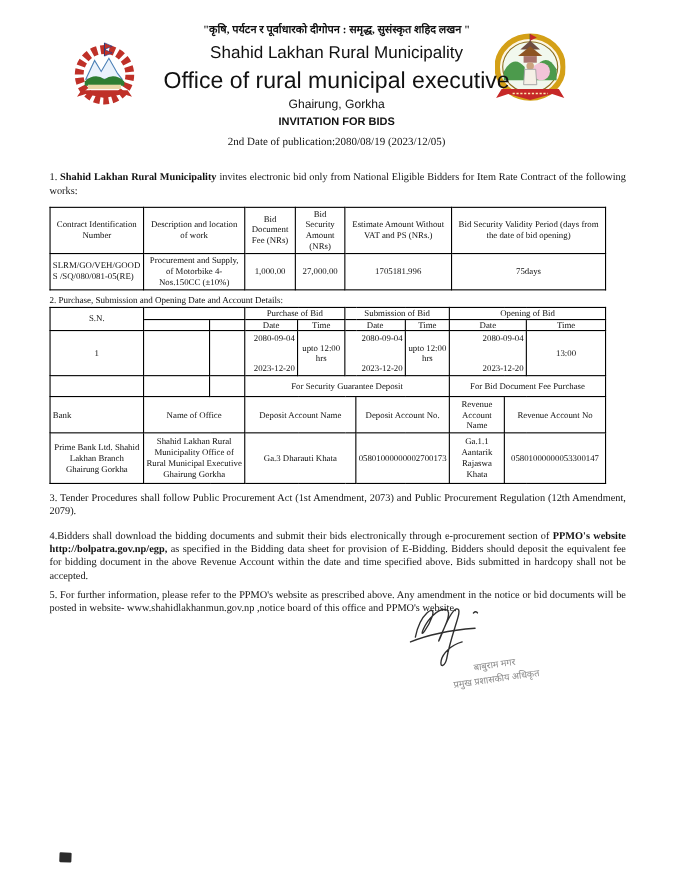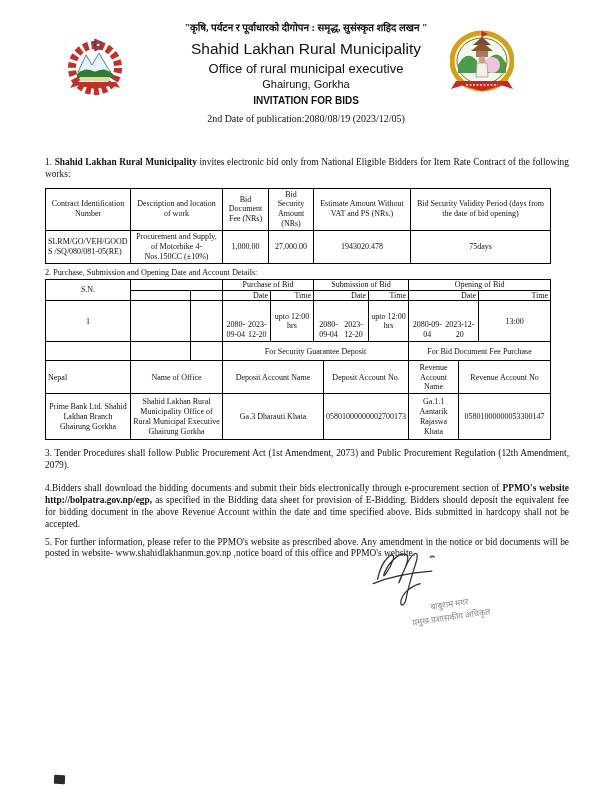--- a/index.html
+++ b/index.html
@@ -9,21 +9,21 @@
     width: 612px; height: 792px;
     background: #fff;
     font-family: "Liberation Serif", serif;
     color: var(--text_black, #111);
     overflow: hidden;
   }
   
   .hdr { position:absolute; top:22px; left:0; width:612px; text-align:center; }
   .hdr-tagline { font-size:10px; font-weight:bold; line-height:1.1; margin-bottom:6px; }
   .hdr-muni   { font-family:"Liberation Sans", sans-serif; font-size:15.5px; line-height:1.35; }
-  .hdr-office { font-family:"Liberation Sans", sans-serif; font-size:13px; line-height:1.35; }
+  .hdr-office { font-family:"Liberation Sans", sans-serif; font-size:21px; line-height:1.35; }
   .hdr-addr, .hdr-prov { font-family:"Liberation Sans", sans-serif; font-size:11px; line-height:1.45; }
   .hdr-title  { font-family:"Liberation Sans", sans-serif; font-size:10px; font-weight:bold; line-height:1.5; }
   .hdr-pub    { font-size:10px; margin-top:5px; }
   .logo { position:absolute; }
   .logo-left  { left:62px;  top:36px; }
   .logo-right { left:450px; top:27px; }
   
   .para { position:relative; margin:0 43px 0 45px; font-size:9.4px; line-height:1.26; text-align:justify; }
   .p1 { margin-top:157px; margin-bottom:7px; }
   .p3 { margin-top:8px; }
@@ -31,27 +31,27 @@
   .p5 { margin-top:6px; }
   .b { font-weight:bold; }
   .sec2 { margin:4px 45px 2px 45px; font-size:8.2px; text-align:left; }
   
   table { border-collapse:collapse; table-layout:fixed; margin-left:45px; width:505px;
           font-size:8px; line-height:1.22; }
   td { border:1.5px solid #000; padding:1px 2px; text-align:center; vertical-align:middle; overflow:hidden; word-wrap:break-word; }
   .t1 .h td { height:36px; }
   .t1 .d td { height:33px; }
   .t2 .r1 td { height:11px; padding:0 2px; }
-  .t2 .r2 td { height:10px; padding:0 2px;text-align:right; }
+  .t2 .r2 td { height:10px; padding:0 2px; }
   .t2 .r3 td { height:41px; }
   .t2 .r4 td { height:19px;margin-top:12px; }
   .t2 .r5 td { height:33px; }
   .t2 .r6 td { height:46px; }
   td.left { text-align:left; }
-  .dc { display:flex; flex-direction:row; justify-content:space-between; align-items:flex-end; height:36px; }
+  .dc { display:flex; flex-direction:column; justify-content:space-between; align-items:flex-end; height:36px; }
   
   .sig-wrap { position:absolute; left:350px; top:544px; width:130px; height:66px; }
   .stamp { position:absolute; left:383px; top:598px; width:135px; text-align:center;
            color: var(--stamp_gray, #8a8a8a); font-size:8.5px; line-height:1.55;
            transform:rotate(-8deg); }
   .artifact { position:absolute; left:54px; top:775px; width:11px; height:9px;
               background:#2b2b2b; border-radius:1px; transform:rotate(2deg); }
 </style>
 </head>
 <body>
@@ -117,21 +117,21 @@
       <td>Bid Document Fee (NRs)</td>
       <td>Bid Security Amount (NRs)</td>
       <td>Estimate Amount Without VAT and PS (NRs.)</td>
       <td>Bid Security Validity Period (days from the date of bid opening)</td>
     </tr>
     <tr class="d">
       <td class="left">SLRM/GO/VEH/GOODS /SQ/080/081-05(RE)</td>
       <td>Procurement and Supply, of Motorbike 4-Nos.150CC (±10%)</td>
       <td>1,000.00</td>
       <td>27,000.00</td>
-      <td>1943020.478</td>
+      <td>1705181.996</td>
       <td>75days</td>
     </tr>
   </tbody>
     </table>
 
   <div class="sec2">2.  Purchase, Submission and Opening Date and Account Details:</div>
 
   <table class="t2">
     <colgroup>
       <col style="width:85px">
@@ -191,21 +191,21 @@
       <td>13:00</td>
     </tr>
     <tr class="r4">
       <td></td>
       <td></td>
       <td></td>
       <td colspan="5">For Security Guarantee Deposit</td>
       <td colspan="3">For Bid Document Fee Purchase</td>
     </tr>
     <tr class="r5">
-      <td class="left">Nepal</td>
+      <td class="left">Bank</td>
       <td colspan="2">Name of Office</td>
       <td colspan="3">Deposit Account Name</td>
       <td colspan="2">Deposit Account No.</td>
       <td>Revenue Account Name</td>
       <td colspan="2">Revenue Account No</td>
     </tr>
     <tr class="r6">
       <td>Prime Bank Ltd. Shahid Lakhan Branch Ghairung Gorkha</td>
       <td colspan="2">Shahid Lakhan Rural Municipality Office of Rural Municipal Executive Ghairung Gorkha</td>
       <td colspan="3">Ga.3 Dharauti Khata</td>

